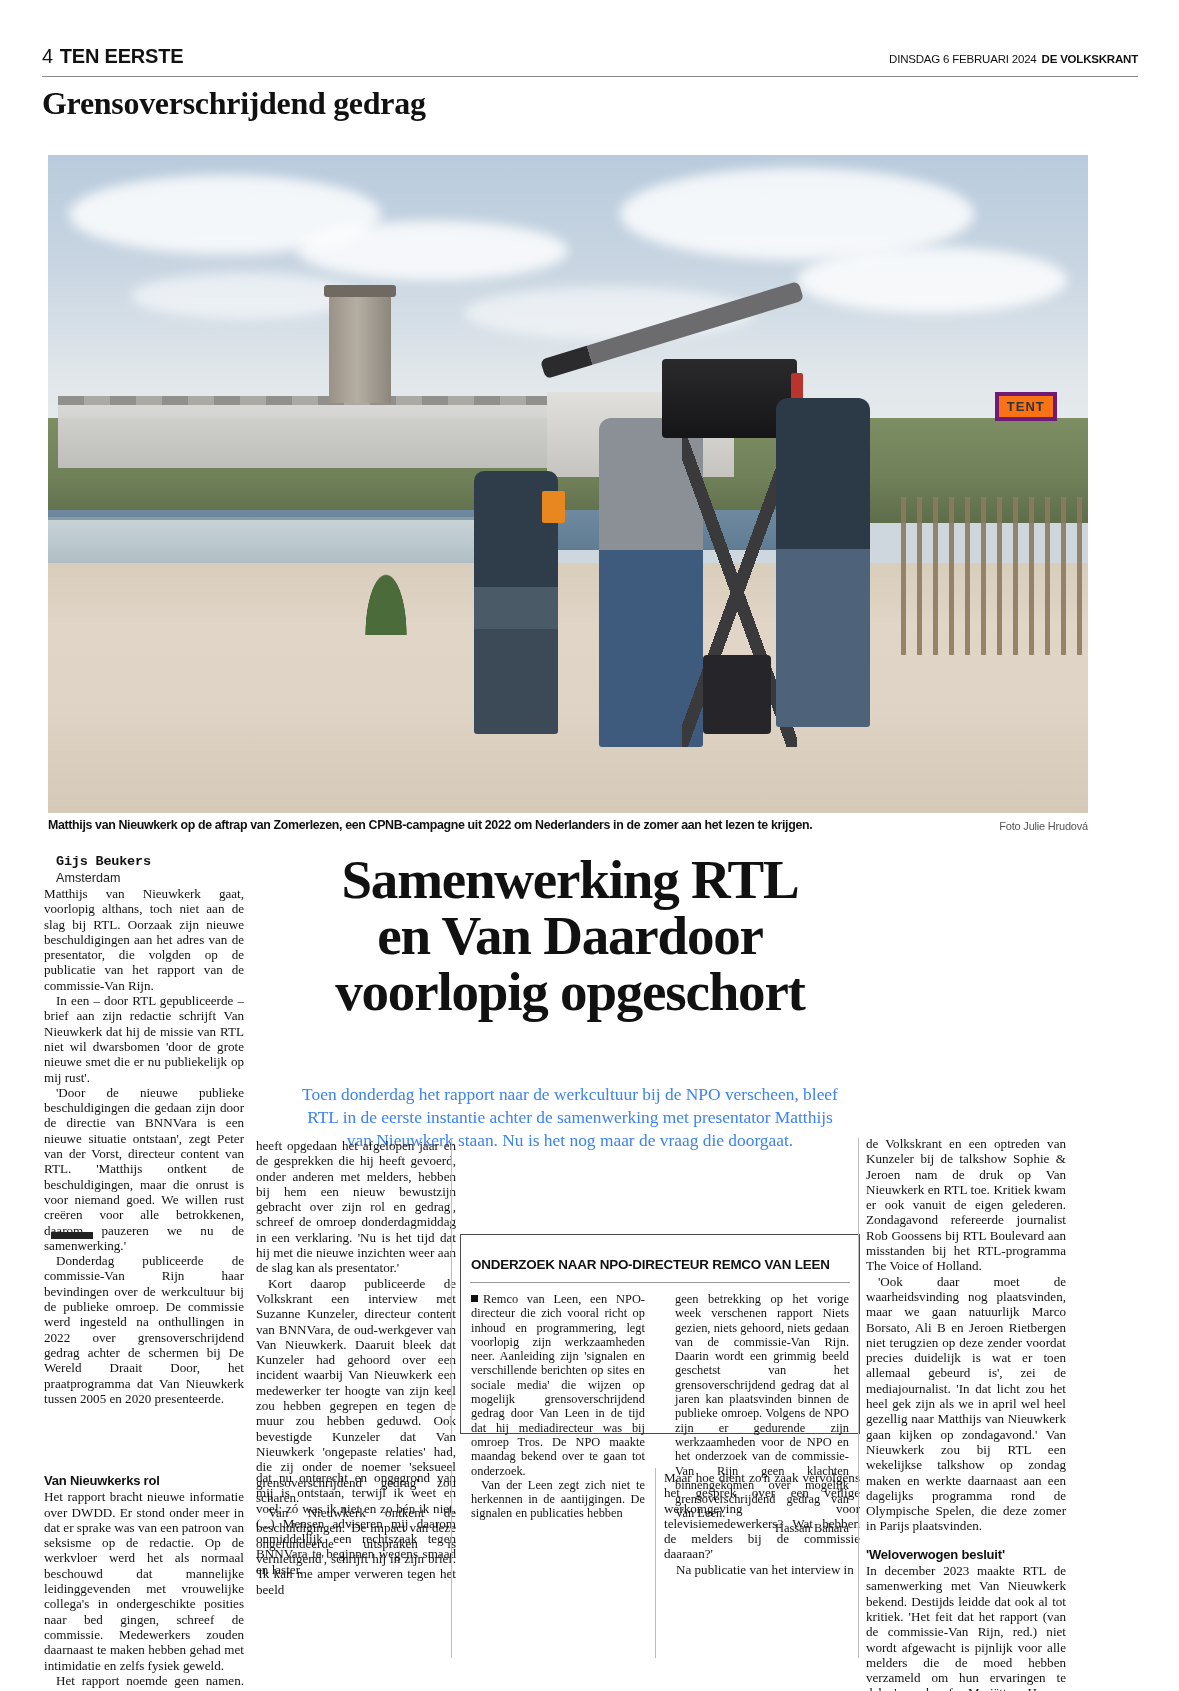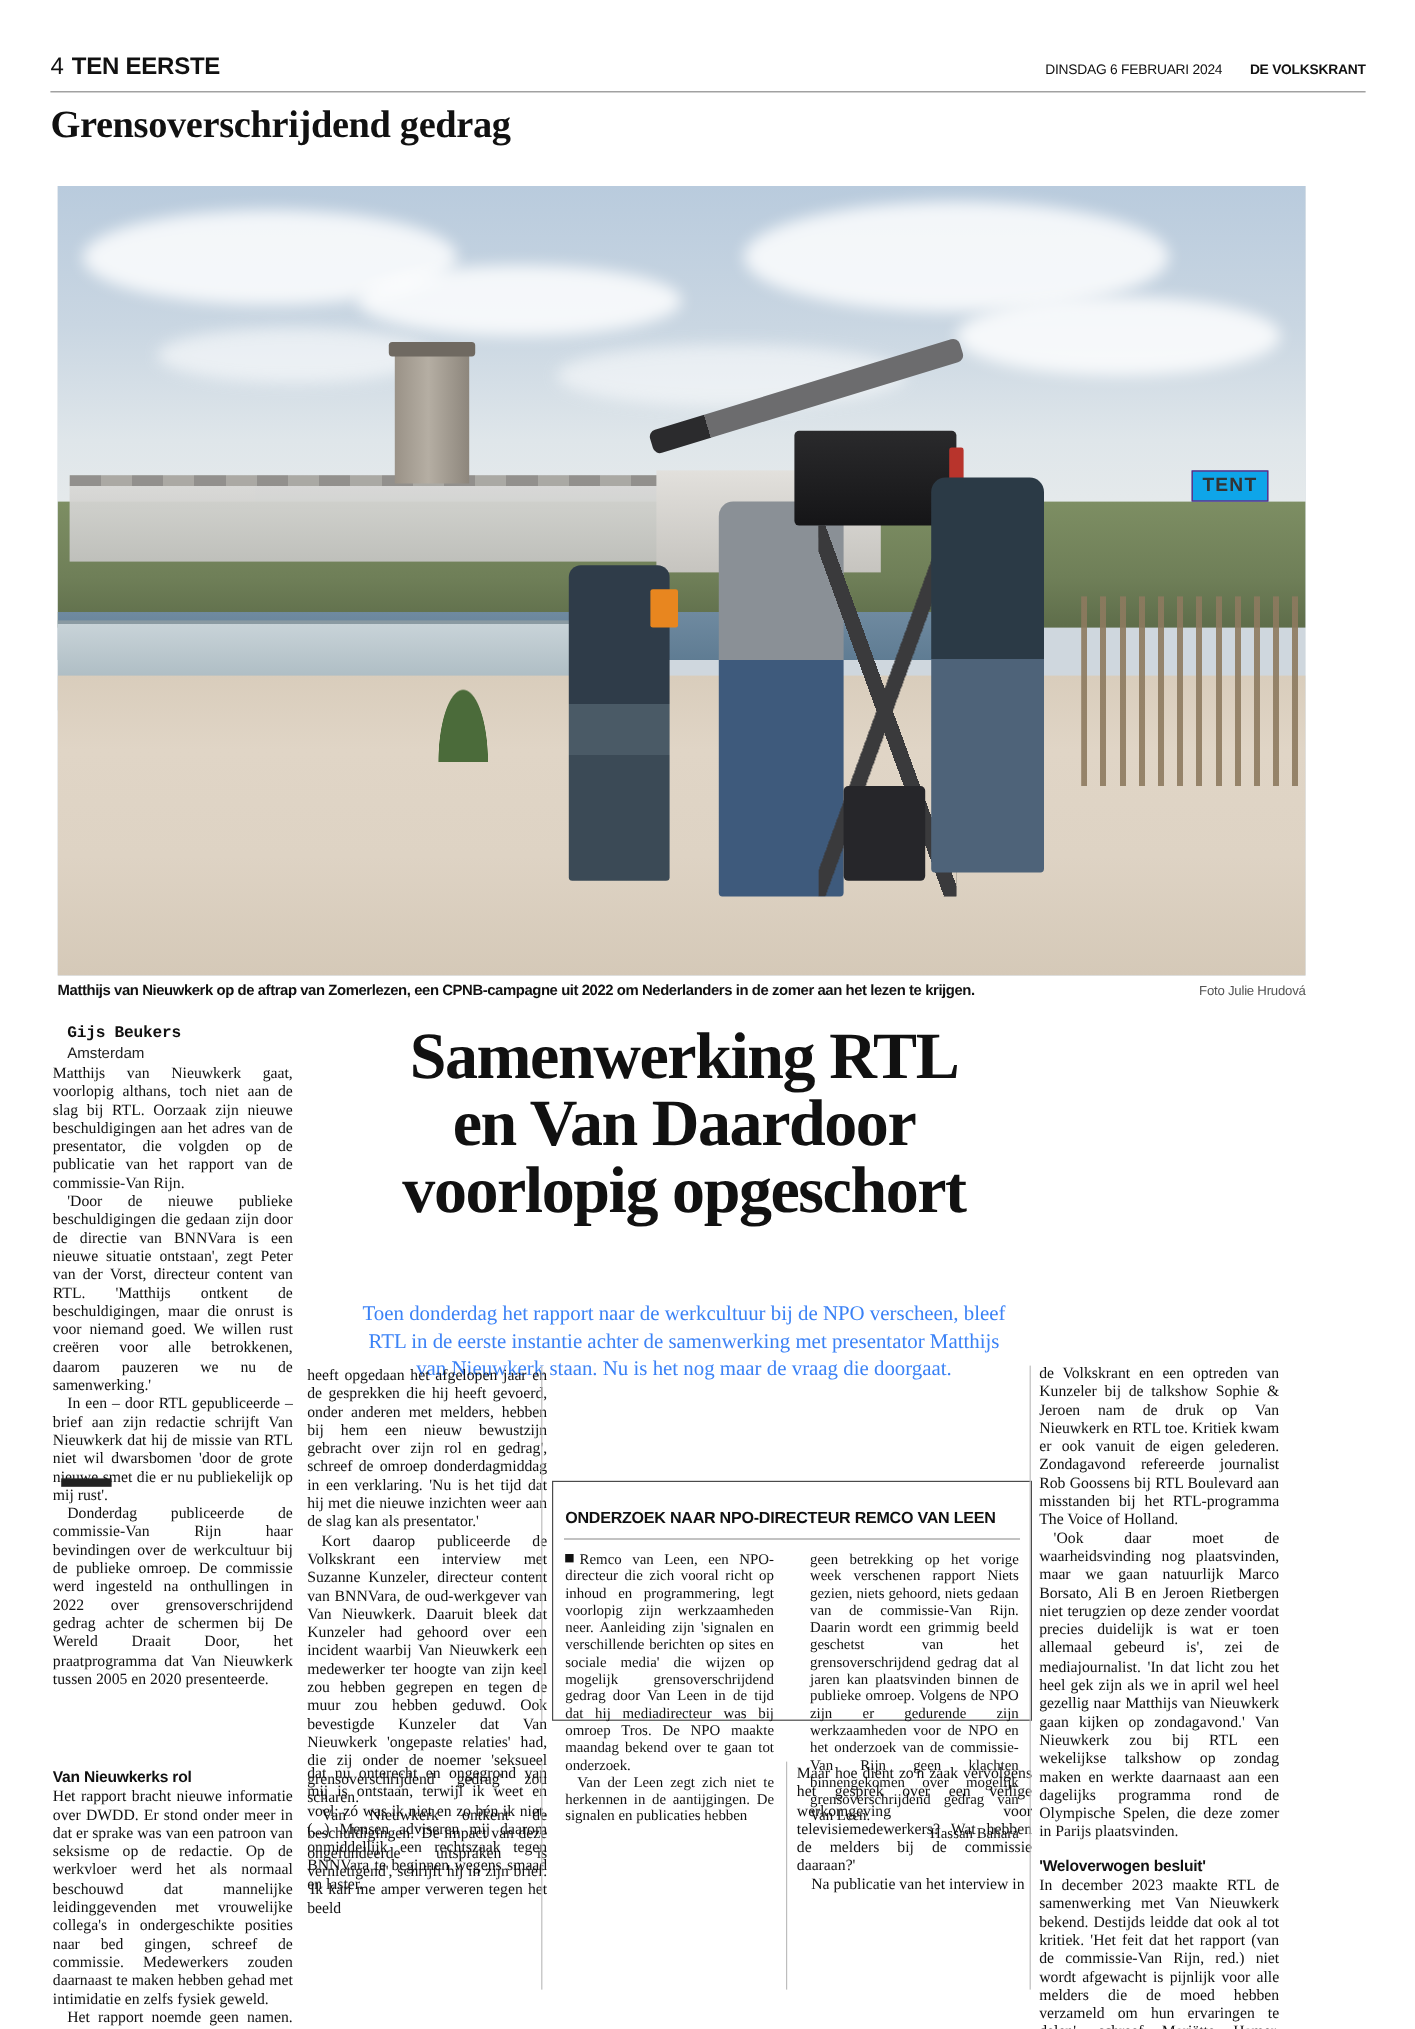--- a/index.html
+++ b/index.html
@@ -46,21 +46,21 @@
     letter-spacing: -0.3px;
   }
   .section-name {
     font-size: 20px;
     font-weight: 700;
     letter-spacing: -0.2px;
   }
   .mast-right {
     display: flex;
     align-items: baseline;
-    gap: 23px;
+    gap: 5px;
     font-family: "Liberation Sans", sans-serif;
     font-size: 11.5px;
     letter-spacing: -0.2px;
   }
   .mast-date { font-weight: 400; }
   .mast-paper { font-weight: 700; }
 
   .mast-rule {
     position: absolute;
     left: 42px; top: 76px;
@@ -149,24 +149,24 @@
     position:absolute; left:0; top:62%; width:100%; height:38%;
     background: linear-gradient(#d9cdbc 0%, #e0d5c6 25%, #ded3c4 60%, #d5c9b8 100%);
   }
   .fence {
     position:absolute; right:0; top:52%; width:18%; height:24%;
     background: repeating-linear-gradient(90deg,#8d7a5f 0 5px, transparent 5px 16px);
     opacity:.9;
   }
   .tentsign {
     position:absolute; right:3%; top:36%;
-    background:#0ea5e9; color:#333;
+    background:#f97316; color:#333;
     font-family:"Liberation Sans", sans-serif;
-    font-size: 16px; font-weight:700; letter-spacing:1px;
-    padding: 3px 8px; border:1px solid #701a75;
+    font-size: 13px; font-weight:700; letter-spacing:1px;
+    padding: 3px 8px; border:4px solid #701a75;
   }
   .crowd {
     position:absolute; left:1%; top:60%; width:42%; height:22%;
   }
   .subject {
     position:absolute; left:41%; top:48%; width:8%; height:40%;
     background: linear-gradient(#2f3c49 0 44%, #4a5a66 44% 60%, #3b4a56 60% 100%);
     border-radius: 10px 10px 3px 3px;
   }
   .camop {
@@ -422,22 +422,22 @@
 
   <div class="caption-row">
     <div class="caption-text">Matthijs van Nieuwkerk op de aftrap van Zomerlezen, een CPNB-campagne uit 2022 om Nederlanders in de zomer aan het lezen te krijgen.</div>
     <div class="photo-credit">Foto Julie Hrudová</div>
   </div>
 
   <div class="col" id="col1">
     <p class="byline-name">Gijs Beukers</p>
     <p class="byline-city">Amsterdam</p>
     <p class="first">Matthijs van Nieuwkerk gaat, voorlopig althans, toch niet aan de slag bij RTL. Oorzaak zijn nieuwe beschuldigingen aan het adres van de presentator, die volgden op de publicatie van het rapport van de commissie-Van Rijn.</p>
+    <p>In een – door RTL gepubliceerde – brief aan zijn redactie schrijft Van Nieuwkerk dat hij de missie van RTL niet wil dwarsbomen 'door de grote nieuwe smet die er nu publiekelijk op mij rust'.</p>
     <p>'Door de nieuwe publieke beschuldigingen die gedaan zijn door de directie van BNNVara is een nieuwe situatie ontstaan', zegt Peter van der Vorst, directeur content van RTL. 'Matthijs ontkent de beschuldigingen, maar die onrust is voor niemand goed. We willen rust creëren voor alle betrokkenen, daarom pauzeren we nu de samenwerking.'</p>
-    <p>In een – door RTL gepubliceerde – brief aan zijn redactie schrijft Van Nieuwkerk dat hij de missie van RTL niet wil dwarsbomen 'door de grote nieuwe smet die er nu publiekelijk op mij rust'.</p>
     <p>Donderdag publiceerde de commissie-Van Rijn haar bevindingen over de werkcultuur bij de publieke omroep. De commissie werd ingesteld na onthullingen in 2022 over grensoverschrijdend gedrag achter de schermen bij De Wereld Draait Door, het praatprogramma dat Van Nieuwkerk tussen 2005 en 2020 presenteerde.</p>
   </div>
 
   <div class="col" id="col1b">
     <div class="subhead">Van Nieuwkerks rol</div>
     <p class="first">Het rapport bracht nieuwe informatie over DWDD. Er stond onder meer in dat er sprake was van een patroon van seksisme op de redactie. Op de werkvloer werd het als normaal beschouwd dat mannelijke leidinggevenden met vrouwelijke collega's in ondergeschikte posities naar bed gingen, schreef de commissie. Medewerkers zouden daarnaast te maken hebben gehad met intimidatie en zelfs fysiek geweld.</p>
     <p>Het rapport noemde geen namen. Daardoor werd niet duidelijk wat de rol van Van Nieuwkerk was geweest. RTL bleef donderdag achter de presentator staan. 'De inzichten die Matthijs</p>
   </div>
 
   <div class="headline">

